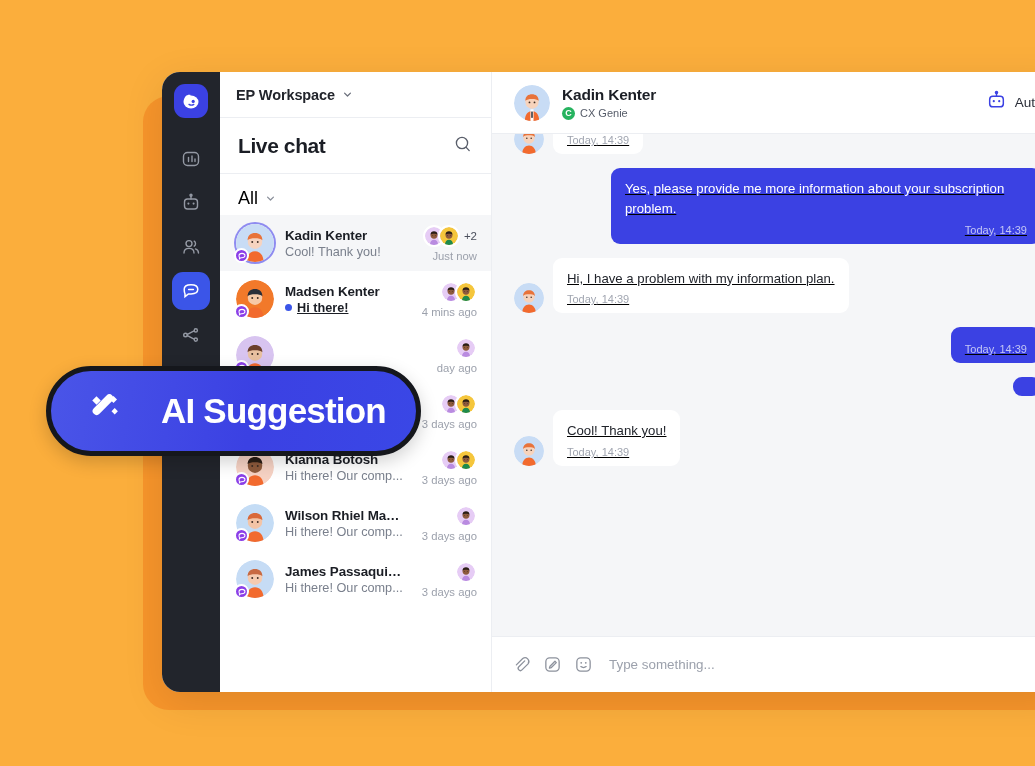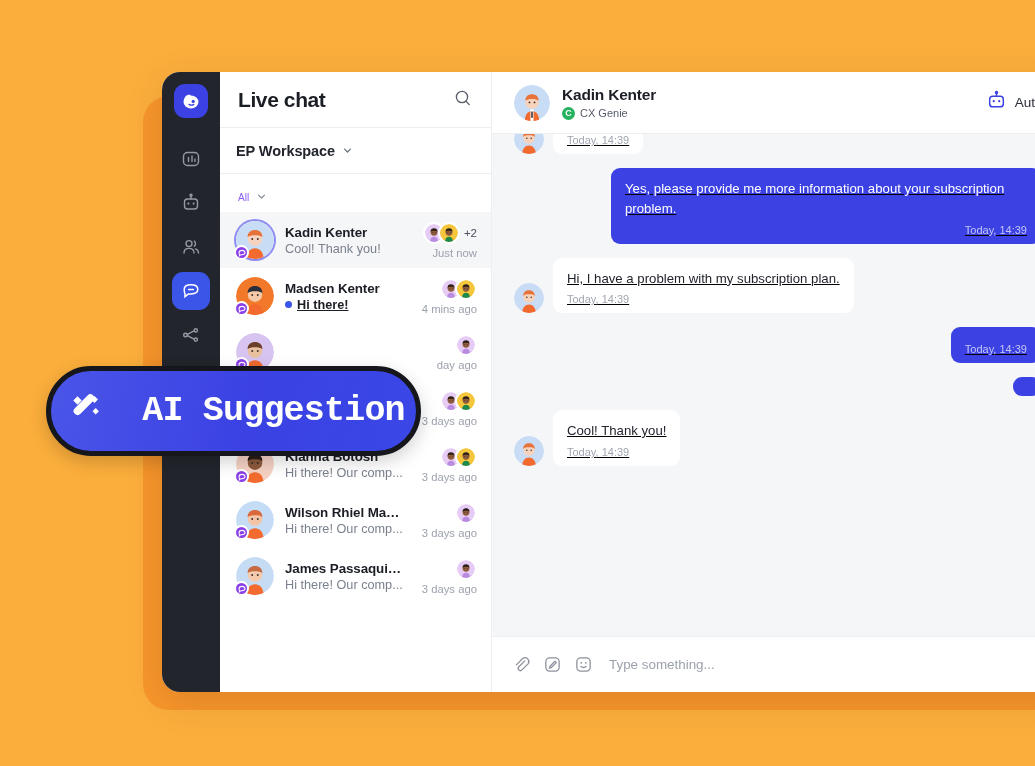--- a/index.html
+++ b/index.html
@@ -114,22 +114,22 @@
     font-size: 21px;
     font-weight: bold;
     color: #1B1E25;
     letter-spacing: -0.4px;
   }
   #filter-bar {
     padding: 14px 18px 6px 18px;
     display: flex; align-items: center; gap: 7px;
   }
   #filter-label {
-    font-size: 10px;
-    color: #8b5cf6;
+    font-size: 18px;
+    color: #000000;
   }
   #chat-list { flex: 1; overflow: hidden; }
 
   .chat-row {
     display: flex;
     align-items: center;
     padding: 9px 14px 9px 16px;
     gap: 11px;
     cursor: pointer;
     position: relative;
@@ -277,21 +277,20 @@
     position: absolute;
     left: 46px; top: 366px;
     width: 375px; height: 90px;
     border-radius: 46px;
     background: linear-gradient(100deg, #4A55E8 0%, #3B41E3 55%, #3A47E6 100%);
     border: 5px solid #15171C;
     display: flex; align-items: center; justify-content: center;
     gap: 32px;
     box-shadow: 0 6px 18px rgba(0,0,0,0.18);
     cursor: pointer;
-    font-family: Liberation Mono, monospace;
   }
   #ai-pill-text {
     color: #ffffff;
     font-size: 35px;
     font-weight: bold;
     letter-spacing: -0.8px;
   }
 </style>
 </head>
 <body>
@@ -360,35 +359,35 @@
     <div class="rail-icon">
       <svg width="20" height="20" viewBox="0 0 20 20" fill="none" stroke="currentColor" stroke-width="1.4">
         <ellipse cx="10" cy="10" rx="7.2" ry="5"></ellipse>
         <line x1="4.6" y1="13.8" x2="15.4" y2="6.2" stroke-linecap="round"></line>
       </svg>
     </div>
   </div>
 
   <div id="list-col">
 
+    <div id="ws-bar">
+      <span id="ws-name">EP Workspace</span>
+      <span>
+        <svg width="11" height="11" viewBox="0 0 12 12" fill="none" stroke="#6B707C" stroke-width="1.4">
+          <path d="M2.8 4.5 L6 7.6 L9.2 4.5" stroke-linecap="round" stroke-linejoin="round"></path>
+        </svg>
+      </span>
+    </div>
+
     <div id="list-header">
       <span id="list-title">Live chat</span>
       <span>
         <svg width="20" height="20" viewBox="0 0 20 20" fill="none" stroke="#5A5F6B" stroke-width="1.35">
           <circle cx="9" cy="9" r="5.6"></circle>
           <line x1="13.2" y1="13.4" x2="16.2" y2="16.6" stroke-linecap="round"></line>
-        </svg>
-      </span>
-    </div>
-
-    <div id="ws-bar">
-      <span id="ws-name">EP Workspace</span>
-      <span>
-        <svg width="11" height="11" viewBox="0 0 12 12" fill="none" stroke="#6B707C" stroke-width="1.4">
-          <path d="M2.8 4.5 L6 7.6 L9.2 4.5" stroke-linecap="round" stroke-linejoin="round"></path>
         </svg>
       </span>
     </div>
 
     <div id="filter-bar">
       <span id="filter-label">All</span>
       <span>
         <svg width="11" height="11" viewBox="0 0 12 12" fill="none" stroke="#8A8F9A" stroke-width="1.4">
           <path d="M2.8 4.5 L6 7.6 L9.2 4.5" stroke-linecap="round" stroke-linejoin="round"></path>
         </svg>
@@ -742,21 +741,21 @@
         <div class="msg-row in">
           <div class="msg-avatar"><svg width="30" height="30" viewBox="0 0 40 40">
               <circle cx="20" cy="20" r="20" fill="#C8DCF5"></circle>
               <path d="M11 40 c0-7.4 4-11.4 9-11.4 s9 4 9 11.4 z" fill="#F26A2E"></path>
               <circle cx="20" cy="18.6" r="7.6" fill="#F7D3BC"></circle>
               <path d="M12.2 17.2 c0-5.2 3.5-7.6 7.8-7.6 s7.8 2.4 7.8 7.6 c-1.7-1.5-4.2-2.1-7.8-2.1 s-6.1 .6-7.8 2.1 z" fill="#E8733A"></path>
               <circle cx="17.1" cy="19" r="1" fill="#3A2A22"></circle>
               <circle cx="22.9" cy="19" r="1" fill="#3A2A22"></circle>
             </svg></div>
           <div class="bubble in">
-            <div class="b-text">Hi, I have a problem with my subscription plan.</div>
+            <div class="b-text">Hi, I have a problem with my information plan.</div>
             <div class="b-time">Today, 14:39</div>
           </div>
         </div>
         <div class="msg-row out">
           <div class="bubble out">
             <div class="b-time">Today, 14:39</div>
           </div>
         </div>
         <div class="msg-row out">
           <div class="bubble out">

